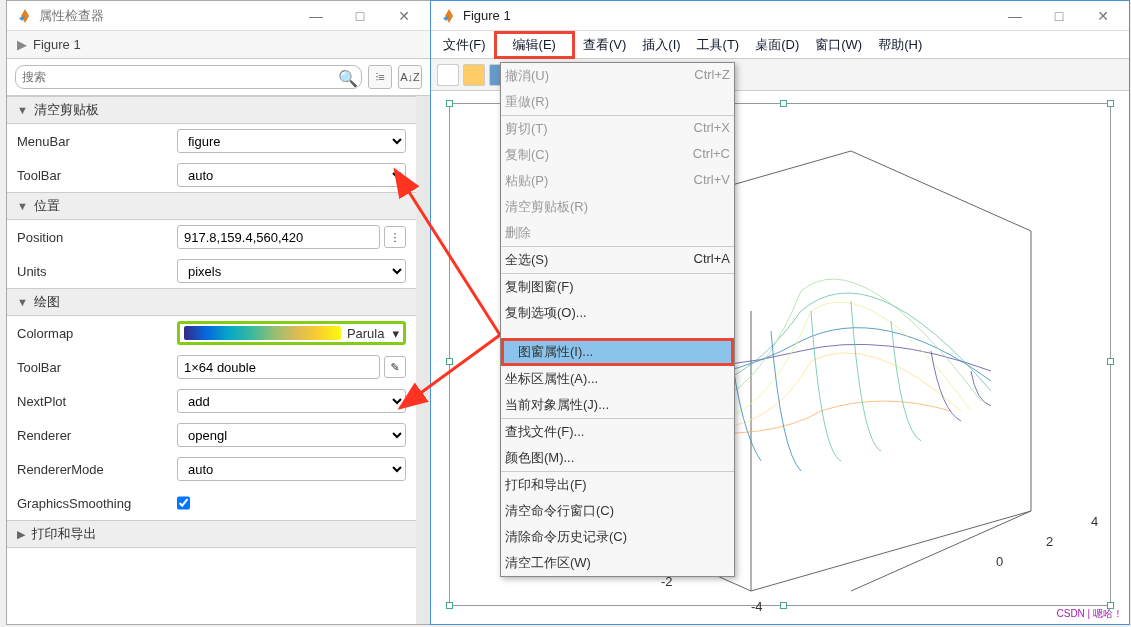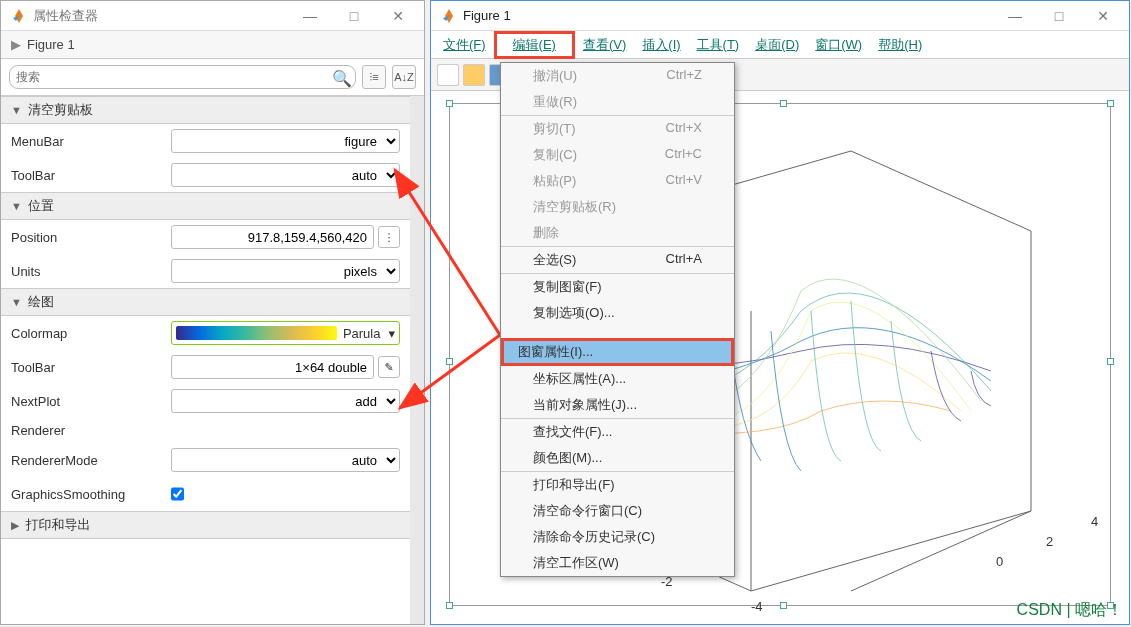--- a/index.html
+++ b/index.html
@@ -5,69 +5,69 @@
 * { box-sizing: border-box; margin: 0; padding: 0; font-family: "Microsoft YaHei", "Segoe UI", sans-serif; }
 body { background: #f0f0f0; width: 1131px; height: 627px; position: relative; overflow: hidden; }
 
 .window { position: absolute; background: #fff; border: 1px solid #aaa; display: flex; flex-direction: column; }
 .titlebar { height: 30px; background: #fff; display: flex; align-items: center; padding: 0 4px; border-bottom: 1px solid #ddd; }
 .titlebar .ticon { width: 16px; height: 16px; margin: 0 6px; }
 .titlebar .ttitle { flex: 1; color: #777; font-size: 13px; }
 .titlebar .tbtns { display: flex; }
 .tbtn { width: 44px; height: 30px; display: flex; align-items: center; justify-content: center; color: #777; font-size: 14px; }
 
-.inspector { left: 0; top: 0; width: 425px; height: 625px; }
+.inspector { left: 6px; top: 0; width: 425px; height: 625px; }
 .figwin { left: 430px; top: 0; width: 700px; height: 625px; border-color: #4a90d9; }
 
 .subhead { height: 28px; background: #f7f7f7; border-bottom: 1px solid #ccc; display: flex; align-items: center; padding: 0 10px; font-size: 13px; color: #444; }
 .subhead .tri { margin-right: 6px; color: #888; }
 
 .searchrow { padding: 6px 8px; display: flex; gap: 6px; align-items: center; border-bottom: 1px solid #ccc; }
 .searchbox { flex: 1; position: relative; }
 .searchbox input { width: 100%; height: 24px; padding: 0 26px 0 6px; border: 1px solid #bbb; border-radius: 9px; font-size: 12px; }
 .searchbox .sicon { position: absolute; right: 4px; top: 4px; color: #777; }
 .toolicon { width: 24px; height: 24px; border: 1px solid #bbb; border-radius: 3px; display: flex; align-items: center; justify-content: center; font-size: 11px; color: #555; background: #f8f8f8; }
 
 .section-head { background: #eee; border-top: 1px solid #ccc; border-bottom: 1px solid #ccc; padding: 4px 10px; font-size: 13px; color: #333; display: flex; align-items: center; }
 .section-head .tri2 { margin-right: 6px; color: #666; font-size: 11px; }
 
 .proprow { display: flex; align-items: center; padding: 5px 10px; font-size: 13px; color: #333; }
 .proplabel { width: 160px; }
 .propval { flex: 1; }
-.propval select, .propval input { width: 100%; height: 24px; border: 1px solid #bbb; border-radius: 3px; padding: 0 6px; font-size: 13px; background: #fff; text-align: right; }
+.propval select, .propval input { width: 100%; height: 24px; border: 1px solid #bbb; border-radius: 3px; padding: 0 6px; font-size: 13px; background: #fff; }
 .propval { display: flex; gap: 4px; align-items: center; }
 .mini-icon { width: 22px; height: 22px; border: 1px solid #bbb; border-radius: 3px; display: flex; align-items: center; justify-content: center; font-size: 11px; background: #fff; flex-shrink: 0; }
 
-.colormap-preview { flex: 1; height: 24px; border: 1px solid #84cc16; border-radius: 3px; display: flex; align-items: center; padding: 0 4px; gap: 6px; }
+.colormap-preview { flex: 1; height: 24px; border: 3px solid #84cc16; border-radius: 3px; display: flex; align-items: center; padding: 0 4px; gap: 6px; }
 .cmap-bar { flex: 1; height: 14px; background: linear-gradient(90deg, #352a87, #0469df, #06a7c6, #38b99e, #92bf72, #d9ba56, #fcce2e, #f9fb0e); border-radius: 2px; }
 .cmap-label { font-size: 13px; margin-right: 2px; }
 
 .menubar { height: 28px; background: #fff; border-bottom: 1px solid #ccc; display: flex; align-items: center; padding: 0 4px; font-size: 13px; }
-.menuitem { padding: 4px 8px; color: #0f766e; text-decoration: underline; }
+.menuitem { padding: 4px 8px; color: #0f172a; }
 .menuitem.hl { border: 3px solid #e43; background: #fff; padding: 2px 16px; }
 
 .figtoolbar { height: 32px; background: #f4f4f4; border-bottom: 1px solid #ccc; display: flex; align-items: center; padding: 0 6px; gap: 4px; }
 .toolbtn { width: 22px; height: 22px; border: 1px solid #ccc; border-radius: 2px; background: #fff; }
 
 .figcanvas { flex: 1; position: relative; background: #fff; }
 .selhandle { position: absolute; width: 7px; height: 7px; background: #fff; border: 1px solid #4a8; }
 .figframe { position: absolute; border: 1px solid #999; }
 
 .editmenu { position: absolute; left: 500px; top: 62px; width: 235px; background: #f7f7f7; border: 1px solid #888; box-shadow: 2px 2px 6px rgba(0,0,0,.3); font-size: 13px; z-index: 100; }
-.menurow { display: flex; justify-content: space-between; padding: 4px 32px; color: #333; }
+.menurow { display: flex; justify-content: space-between; padding: 4px 4px; color: #333; }
 .menurow.disabled { color: #999; }
 .menurow.sep { border-top: 1px solid #ccc; }
 .menurow.sel { background: #8bc3ea; border: 3px solid #e43; padding: 2px 14px; margin-top: 12px; }
 
 .arrow-svg { position: absolute; z-index: 50; pointer-events: none; }
 .scrollbar { width: 14px; background: #e8e8e8; }
 .insbody { display: flex; flex: 1; overflow: hidden; }
 .inscontent { flex: 1; overflow-y: auto; }
 
-.watermark { position: absolute; right: 8px; bottom: 6px; font-size: 16px; color: #15803d; }
+.watermark { position: absolute; right: 8px; bottom: 6px; font-size: 10px; color: #a21caf; }
 </style>
 </head>
 <body>
 
 <div class="window inspector">
   <div class="titlebar">
     <svg class="ticon" viewBox="0 0 16 16">
         <path fill="#e67e22" d="M8 1l4 7-4 7-4-7z"></path>
         <path fill="#3498db" d="M2 10l3 3 3-5z"></path>
       </svg>
@@ -150,20 +150,23 @@
           </div>
         </div>
       <div class="proprow">
           <div class="proplabel">NextPlot</div>
           <div class="propval">
             <select><option>add</option></select>
           </div>
         </div>
       <div class="proprow">
           <div class="proplabel">Renderer</div>
+          <div class="propval">
+            <select><option>opengl</option></select>
+          </div>
         </div>
       <div class="proprow">
           <div class="proplabel">RendererMode</div>
           <div class="propval">
             <select><option>auto</option></select>
           </div>
         </div>
       <div class="proprow">
           <div class="proplabel">GraphicsSmoothing</div>
           <div class="propval">

